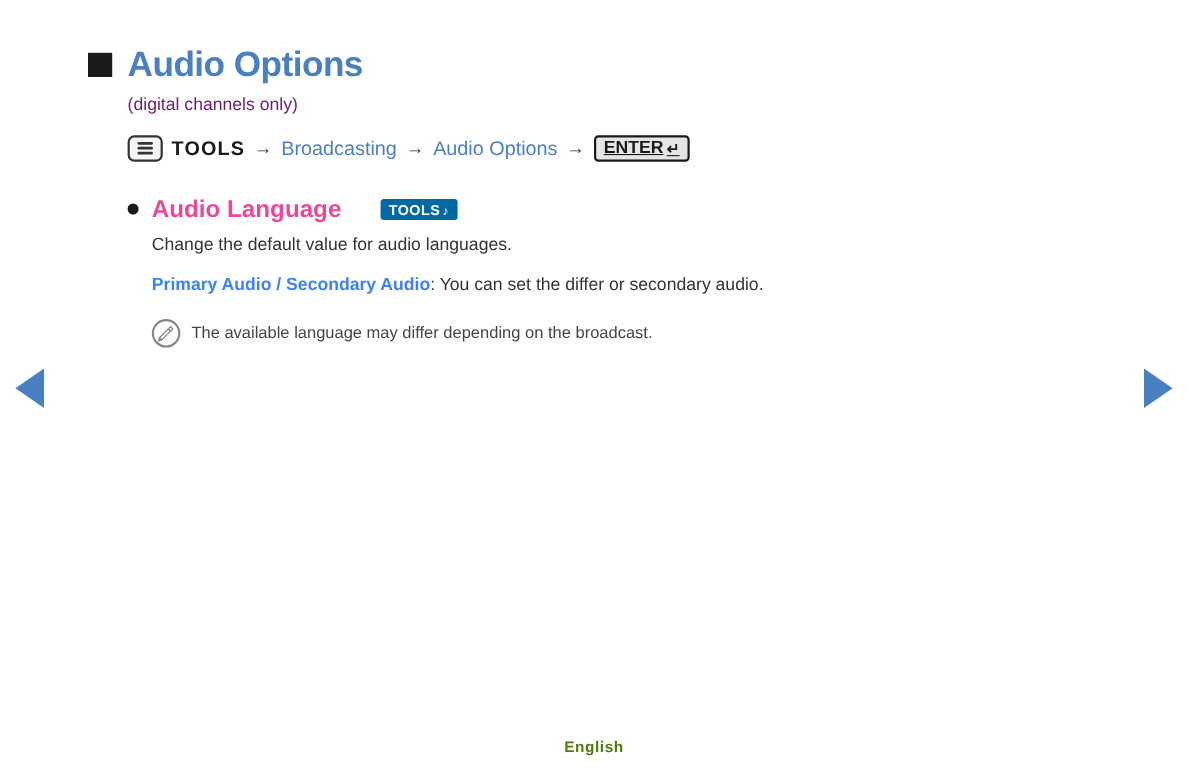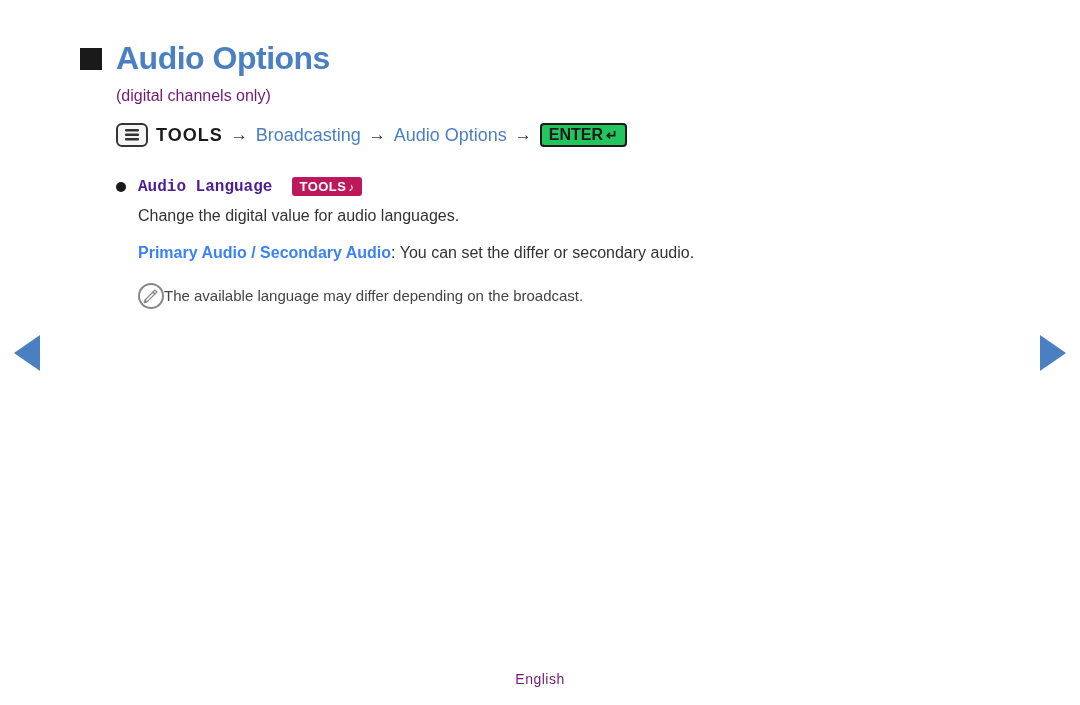--- a/index.html
+++ b/index.html
@@ -97,22 +97,23 @@
     .enter-box {
       display: inline-flex;
       align-items: center;
       justify-content: center;
       border: 2.5px solid #1a1a1a;
       border-radius: 4px;
       padding: 1px 7px;
       font-size: 16px;
       font-weight: 800;
       color: #1a1a1a;
-      background: #22c55e;
+      background: #e5e5e5;
       gap: 3px;
+      text-decoration: underline;
     }
 
     .enter-arrow {
       font-size: 14px;
     }
 
     .section-content {
       margin-left: 36px;
     }
 
@@ -125,35 +126,34 @@
 
     .bullet-dot {
       width: 10px;
       height: 10px;
       background: #1a1a1a;
       border-radius: 50%;
       flex-shrink: 0;
     }
 
     .audio-language-label {
-      font-size: 16px;
+      font-size: 22px;
       font-weight: 600;
-      color: #4c1d95;
-      font-family: Liberation Mono, monospace;
+      color: #ec4899;
     }
 
     .tools-badge {
       display: inline-block;
-      background: #be185d;
+      background: #0369a1;
       color: #ffffff;
       font-size: 13px;
       font-weight: 700;
       padding: 2px 8px 2px 7px;
       border-radius: 3px;
-      margin-left: 8px;
+      margin-left: 24px;
       letter-spacing: 0.5px;
       vertical-align: middle;
     }
 
     .description-text {
       font-size: 16px;
       color: #333333;
       margin-left: 22px;
       margin-bottom: 12px;
       line-height: 1.5;
@@ -168,21 +168,21 @@
     }
 
     .primary-secondary-link {
       color: #3b82f6;
       font-weight: 700;
     }
 
     .note-row {
       display: flex;
       align-items: flex-start;
-      gap: 0;
+      gap: 10px;
       margin-left: 22px;
     }
 
     .note-icon {
       width: 26px;
       height: 26px;
       border: 2px solid #888;
       border-radius: 50%;
       display: flex;
       align-items: center;
@@ -243,22 +243,22 @@
       border-bottom: 18px solid transparent;
       border-left: 26px solid #4a7fc1;
     }
 
     .footer {
       position: absolute;
       bottom: 18px;
       left: 50%;
       transform: translateX(-50%);
       font-size: 14px;
-      font-weight: 400;
-      color: #701a75;
+      font-weight: 700;
+      color: #4d7c0f;
       letter-spacing: 0.5px;
     }
   </style>
 </head>
 <body>
 
 <div class="page-container">
 
   <div class="title-row">
     <div class="title-icon"></div>
@@ -290,21 +290,21 @@
   <div class="section-content">
 
     <div class="bullet-row">
       <div class="bullet-dot"></div>
       <span class="audio-language-label">Audio Language</span>
       <span class="tools-badge">
         <span>TOOLS</span><span style="font-size:11px; margin-left:2px;">♪</span>
       </span>
     </div>
 
-    <p class="description-text">Change the digital value for audio languages.</p>
+    <p class="description-text">Change the default value for audio languages.</p>
 
     <p class="primary-secondary-row">
       <span class="primary-secondary-link">Primary Audio / Secondary Audio</span><span>: You can set the differ or secondary audio.</span>
     </p>
 
     <div class="note-row">
       <div class="note-icon">
         <svg width="16" height="16" viewBox="0 0 16 16">
           <path d="M2 12 L10 4 L12 6 L4 14 Z" stroke="#888" stroke-width="1.2" fill="none"></path>
           <path d="M10 4 L12 2 L14 4 L12 6 Z" stroke="#888" stroke-width="1.2" fill="none"></path>

